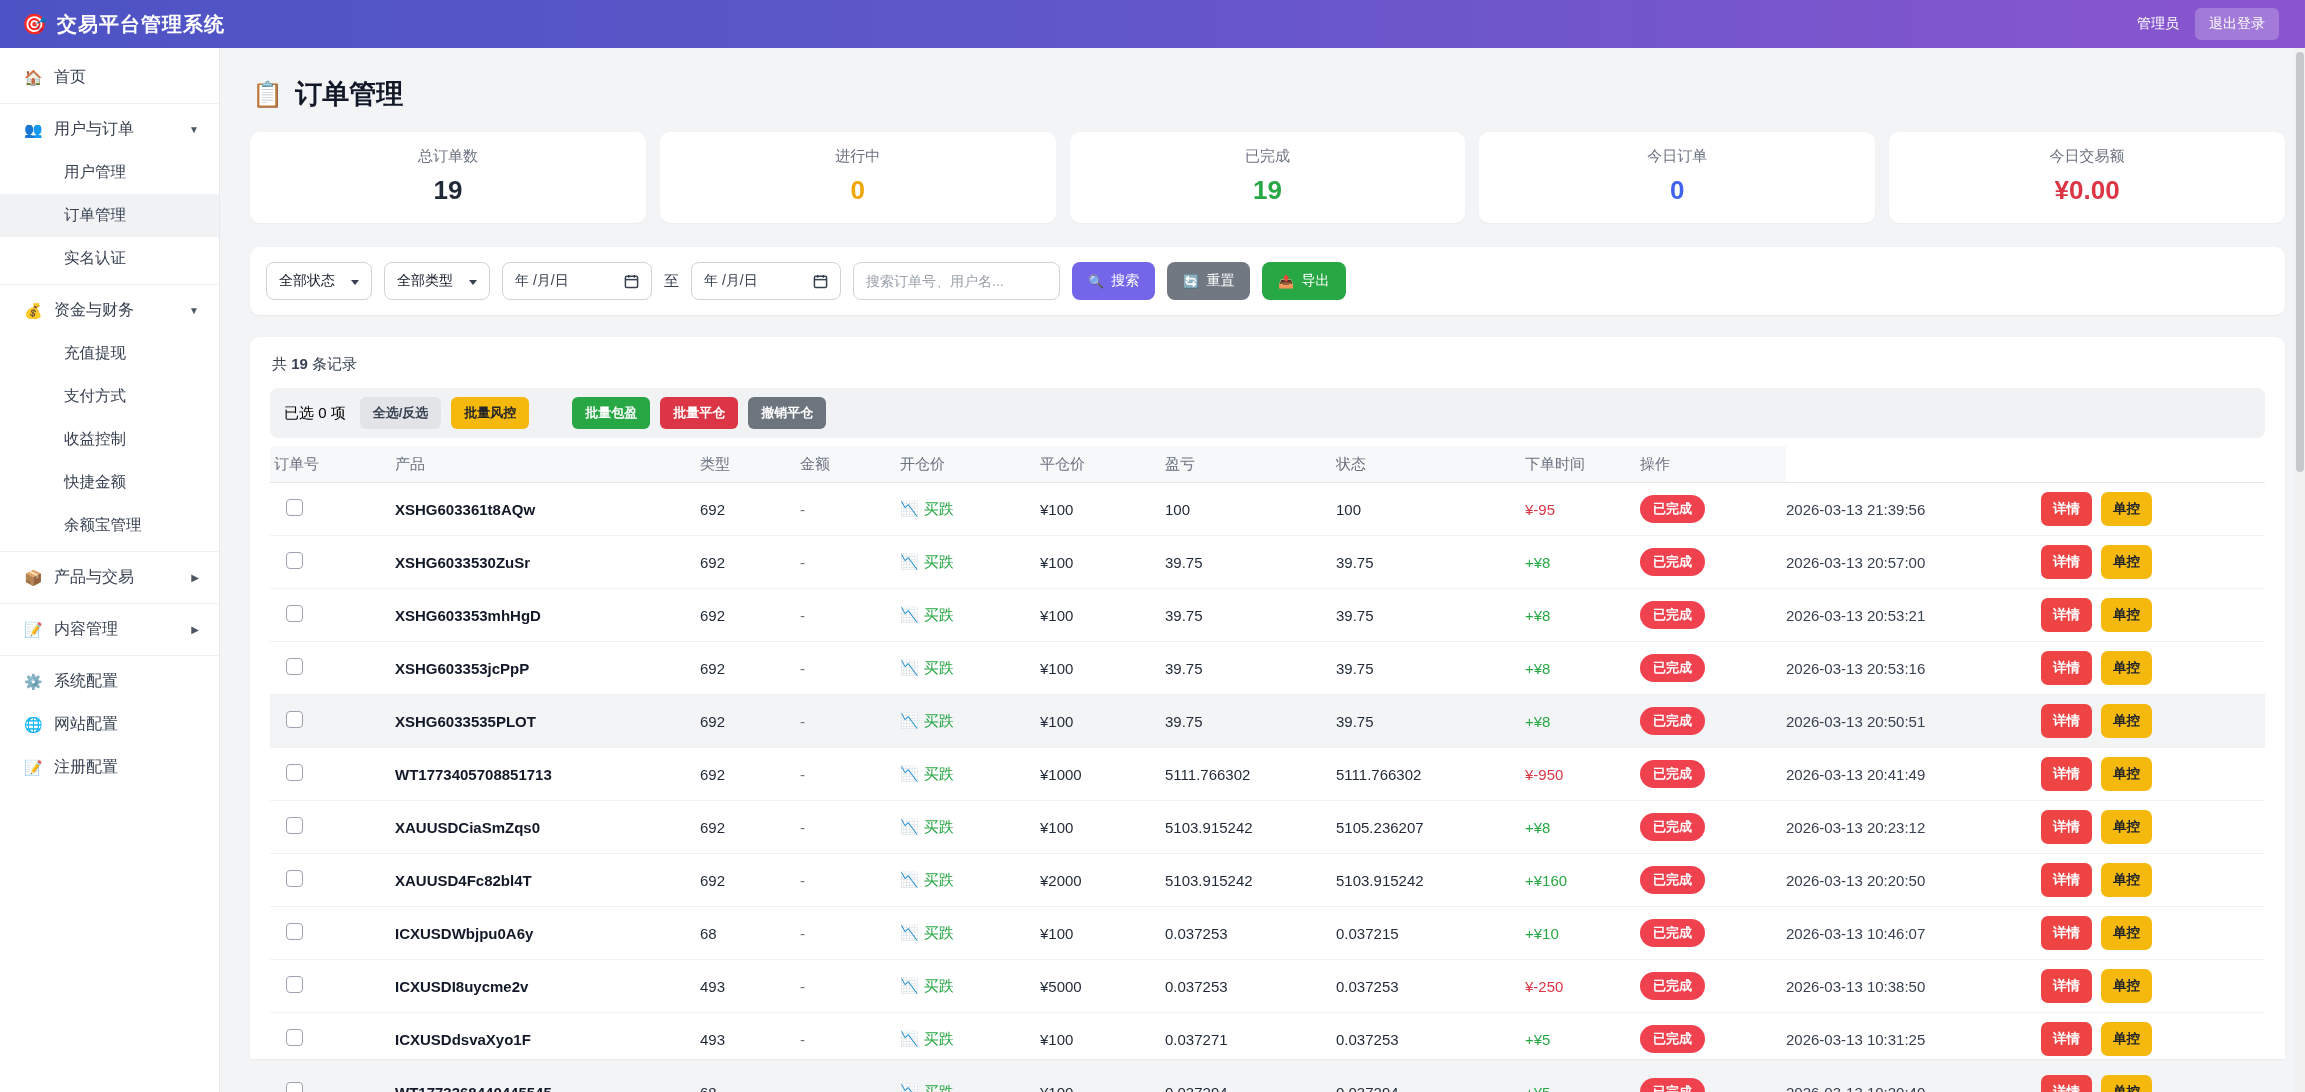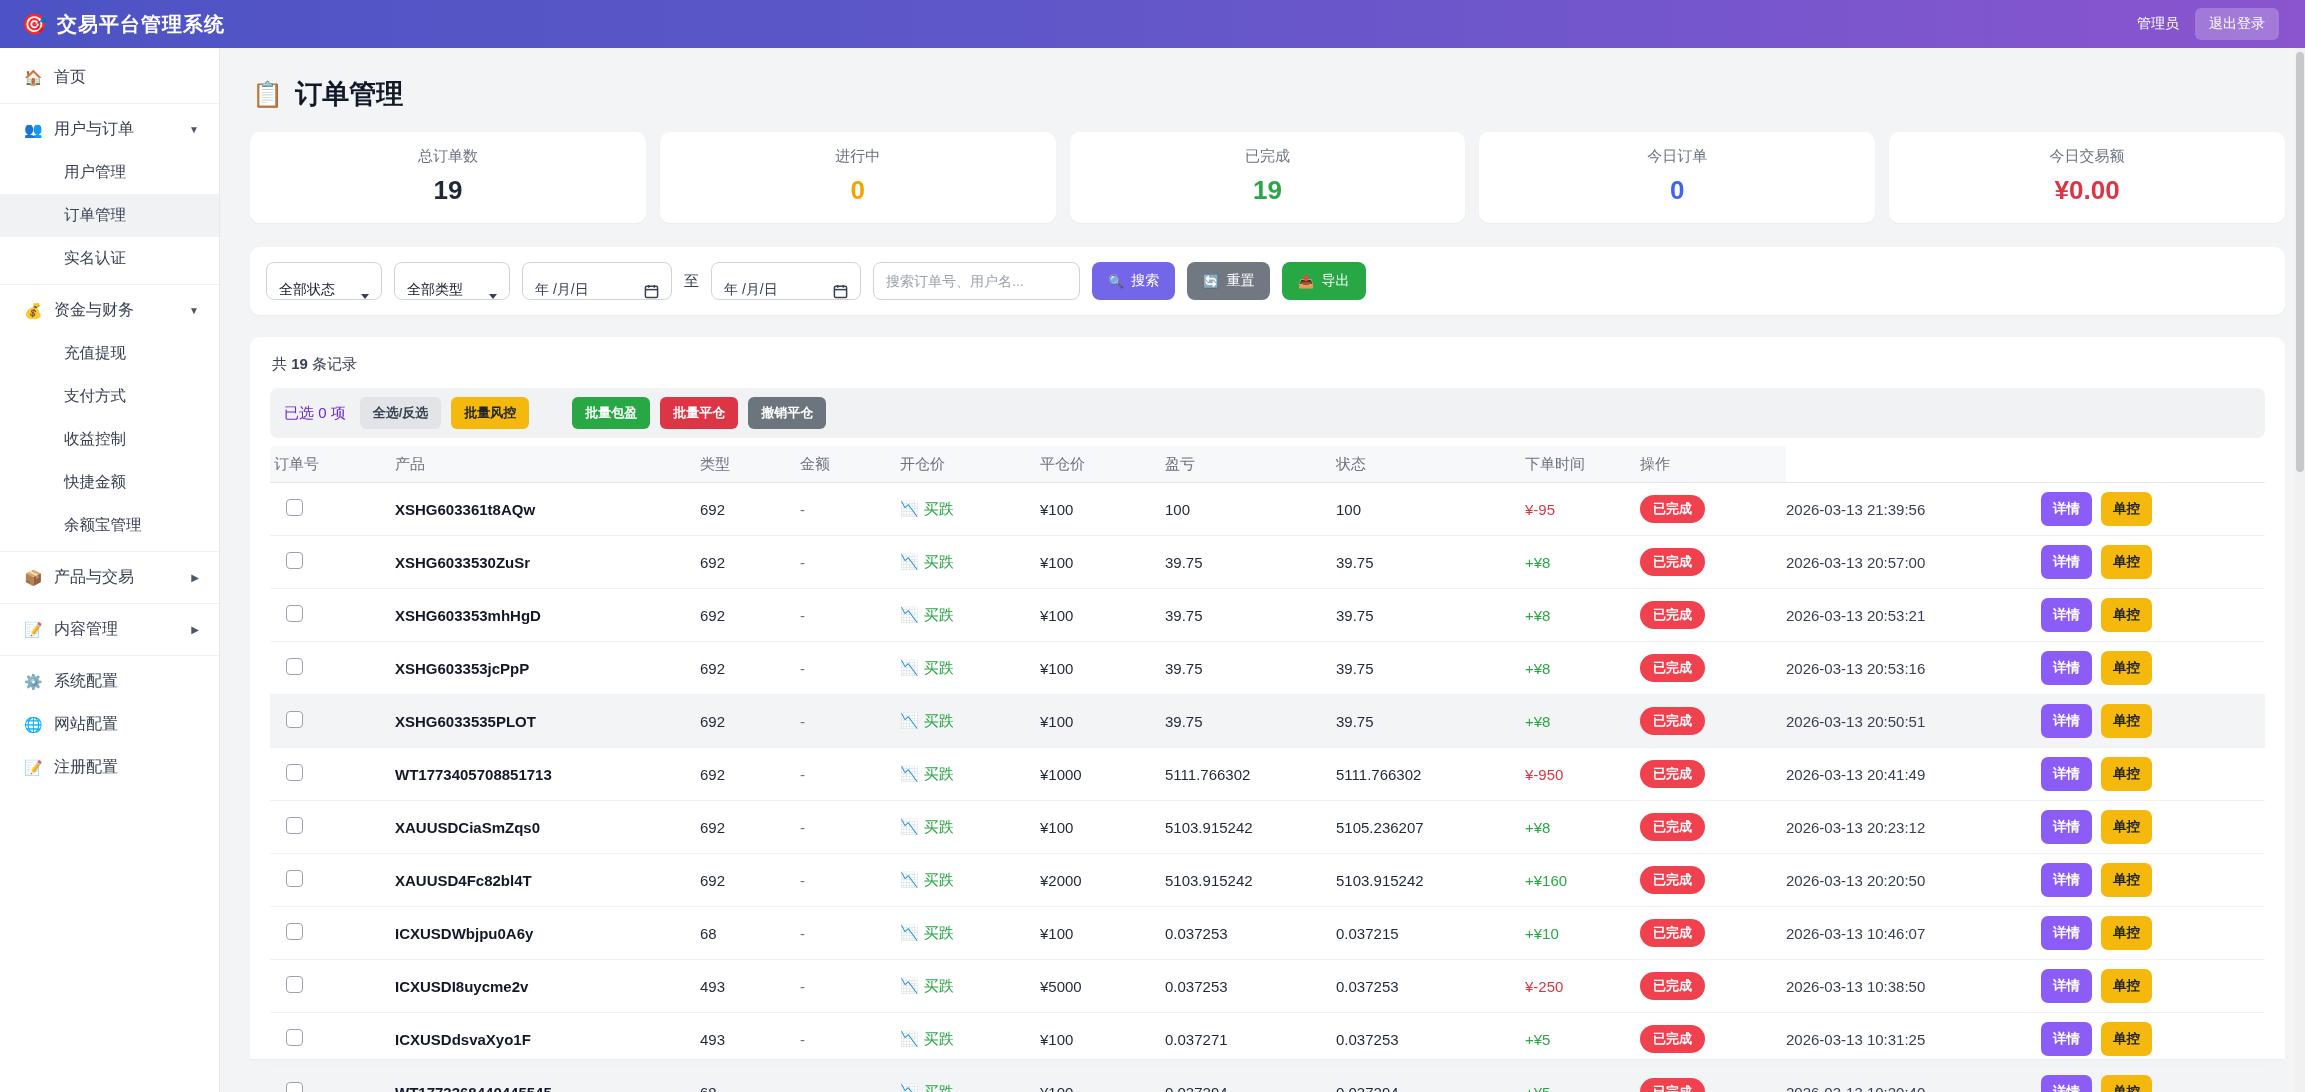--- a/index.html
+++ b/index.html
@@ -54,21 +54,21 @@
   }
   .stat-label { font-size:15px; color:#6b7280; }
   .stat-value { font-size:26px; font-weight:bold; margin-top:9px; }
   
   .filter-panel {
     margin-top:24px; background:#fff; border-radius:10px; padding:15px 16px;
     display:flex; align-items:center; gap:12px; box-shadow:0 1px 2px rgba(0,0,0,.04);
   }
   .pseudo-select,.date-input {
     height:38px; border:1px solid #cfd4da; border-radius:8px; background:#fff;
-    display:inline-flex; align-items:flex-end; gap:26px; padding:0 12px;
+    display:inline-flex; align-items:center; gap:16px; padding:0 12px;
     font-size:14px; color:#111827; cursor:pointer;
   }
   .pseudo-select .chev {
     width:0; height:0; border-left:4.5px solid transparent; border-right:4.5px solid transparent;
     border-top:5.5px solid #374151; margin-top:2px;
   }
   .date-input { width:150px; justify-content:space-between; color:#374151; }
   .cal-icon { display:inline-flex; }
   .to-label { font-size:15px; color:#374151; }
   .search-input {
@@ -89,21 +89,21 @@
   .table-panel {
     margin-top:22px; background:#fff; border-radius:10px 10px 0 0;
     padding:14px 20px 0; height:722px; box-shadow:0 1px 2px rgba(0,0,0,.04);
   }
   .records-line { font-size:15px; color:#374151; margin:4px 0 14px 2px; }
   .records-line b { font-weight:bold; }
   .batch-bar {
     background:#f1f2f4; border-radius:8px; padding:9px 14px;
     display:flex; align-items:center; gap:10px; margin-bottom:8px;
   }
-  .selected-label { font-size:15px; color:#6d28d9; margin-right:4px; }
+  .selected-label { font-size:15px; color:#000000; margin-right:4px; }
   .batch-btn {
     border:none; border-radius:6px; padding:7px 13px; font-size:13px; font-weight:bold;
     cursor:pointer; font-family:inherit;
   }
   .bb-light { background:#e2e4e8; color:#374151; }
   .bb-warning { background:#f5b80d; color:#212529; }
   .bb-success { background:#28a745; color:#fff;margin-left:33px; }
   .bb-danger { background:#dc3545; color:#fff; }
   .bb-secondary { background:#6c757d; color:#fff; }
   
@@ -134,21 +134,21 @@
   .pnl-pos { color:#28a745; }
   .status-pill {
     background:#f0414e; color:#fff; font-size:13px; font-weight:bold;
     padding:5px 13px; border-radius:999px; display:inline-block;
   }
   .cell-time { color:#374151; }
   .act-btn {
     border:none; border-radius:7px; padding:8px 12px; font-size:13.5px; font-weight:bold;
     cursor:pointer; font-family:inherit;
   }
-  .act-detail { background:#8b5cf6; color:#fff; margin-right:9px; }
+  .act-detail { background:#ef4444; color:#fff; margin-right:9px; }
   .act-control { background:#f5b80d; color:#212529; }
   
   .scrollbar-track {
     position:absolute; top:48px; right:0; width:10px; height:1044px; background:#f1f1f1;
   }
   .scrollbar-thumb {
     position:absolute; top:4px; right:1px; width:8px; height:420px;
     background:#c7c8cb; border-radius:4px;
   }
 </style>

